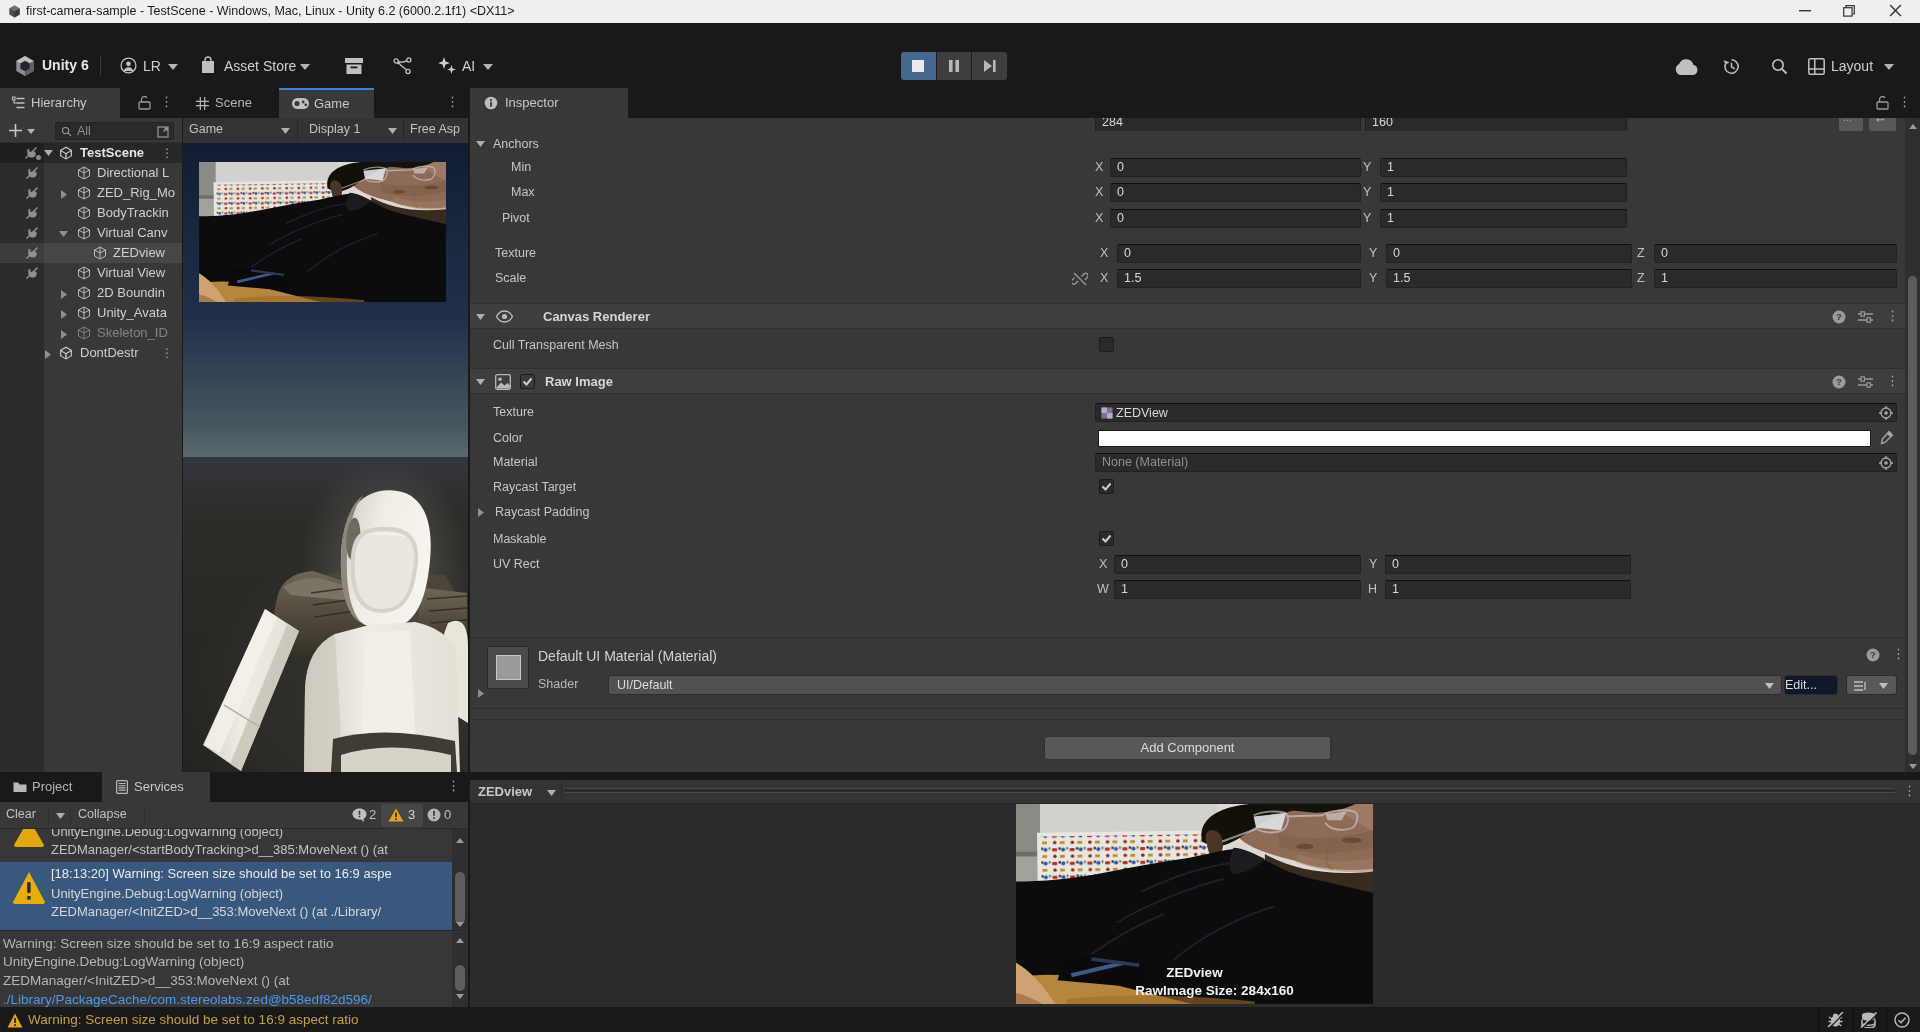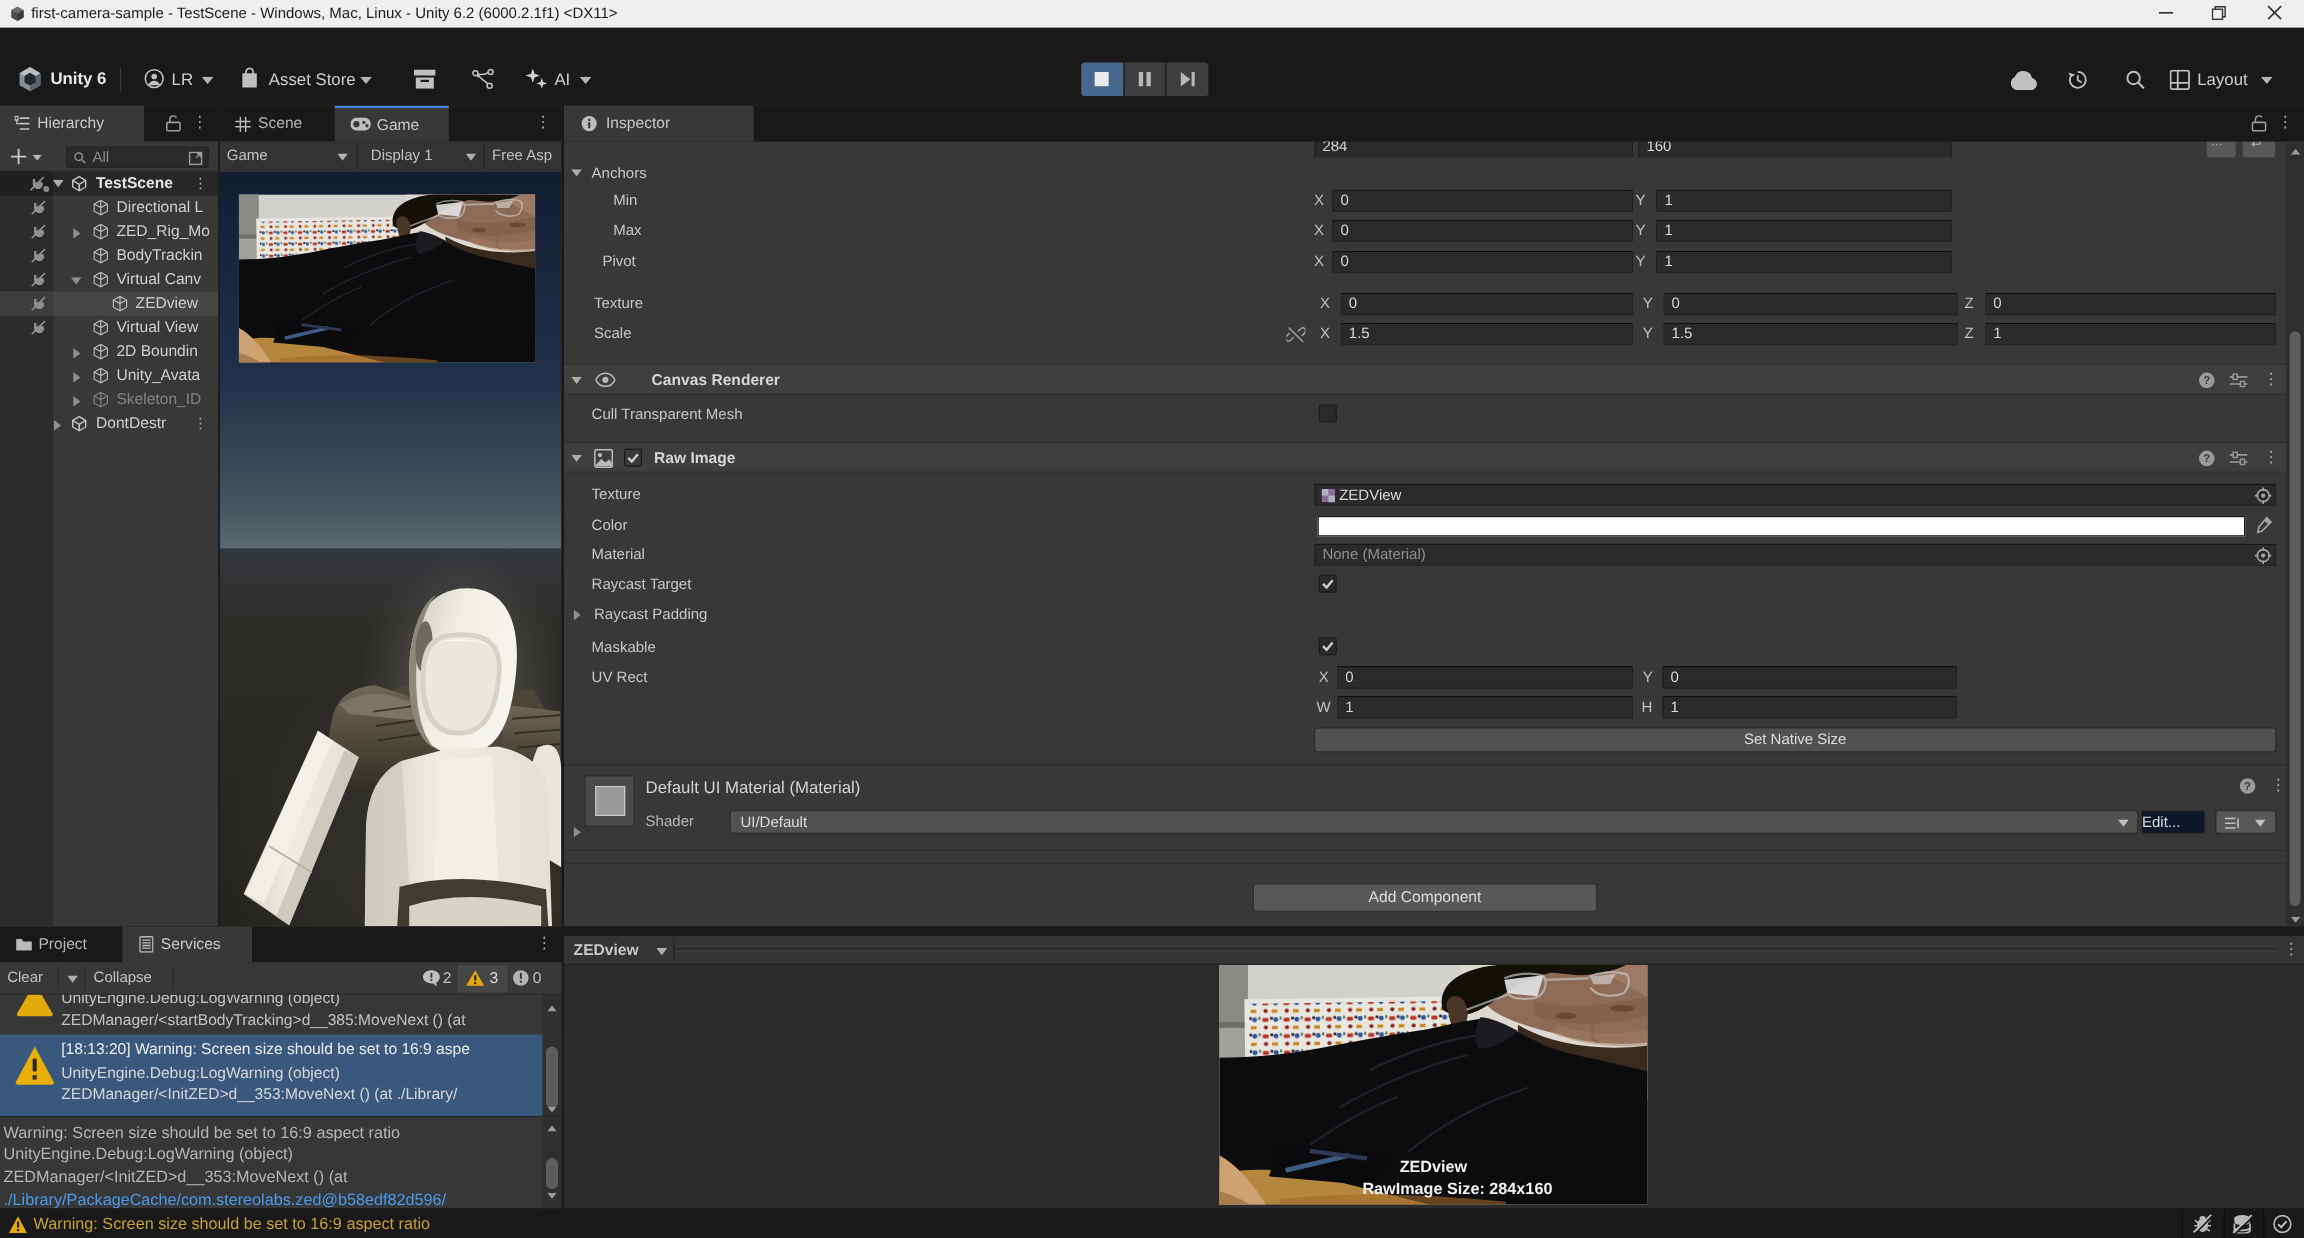--- a/index.html
+++ b/index.html
@@ -628,21 +628,20 @@
       </div>
     <span class="row-label" style="left:23px;top:469px">UV Rect</span>
     <span class="axis" style="left:629px;top:469px">X</span>
       <div class="field" style="left:644px;top:467px;width:247px">0</div>
     <span class="axis" style="left:899px;top:469px">Y</span>
       <div class="field" style="left:915px;top:467px;width:246px">0</div>
     <span class="axis" style="left:627px;top:494px">W</span>
       <div class="field" style="left:644px;top:492px;width:247px">1</div>
     <span class="axis" style="left:898px;top:494px">H</span>
       <div class="field" style="left:915px;top:492px;width:246px">1</div>
-    <div class="abs" style="left:625px;top:518px;width:802px;height:21px;background:#515151;border:1px solid #2c2c2c;border-radius:3px;text-align:center;color:#dddddd;font-size:12.5px;line-height:19px">Set Native Size</div>
 
     <div class="abs" style="left:0;top:549px;width:1450px;height:1px;background:#2e2e2e"></div>
     <div class="abs" style="left:17px;top:558px;width:42px;height:43px;background:#4a4a4a;border:1px solid #2a2a2a">
         <div class="abs" style="left:8px;top:8px;width:25px;height:25px;background:#9a9a9a;border:1px solid #c8c8c8"></div>
       </div>
     <span class="abs" style="left:68px;top:560px;color:#d4d4d4;font-size:14px">Default UI Material (Material)</span>
     <svg class="abs" style="left:1396px;top:560px" width="14" height="14" viewBox="0 0 14 14">
         <circle cx="7" cy="7" r="6.5" fill="#9a9a9a"></circle>
         <text x="7" y="10.4" font-size="9.5" font-weight="bold" text-anchor="middle" fill="#383838" font-family="Liberation Sans">?</text>
       </svg>

